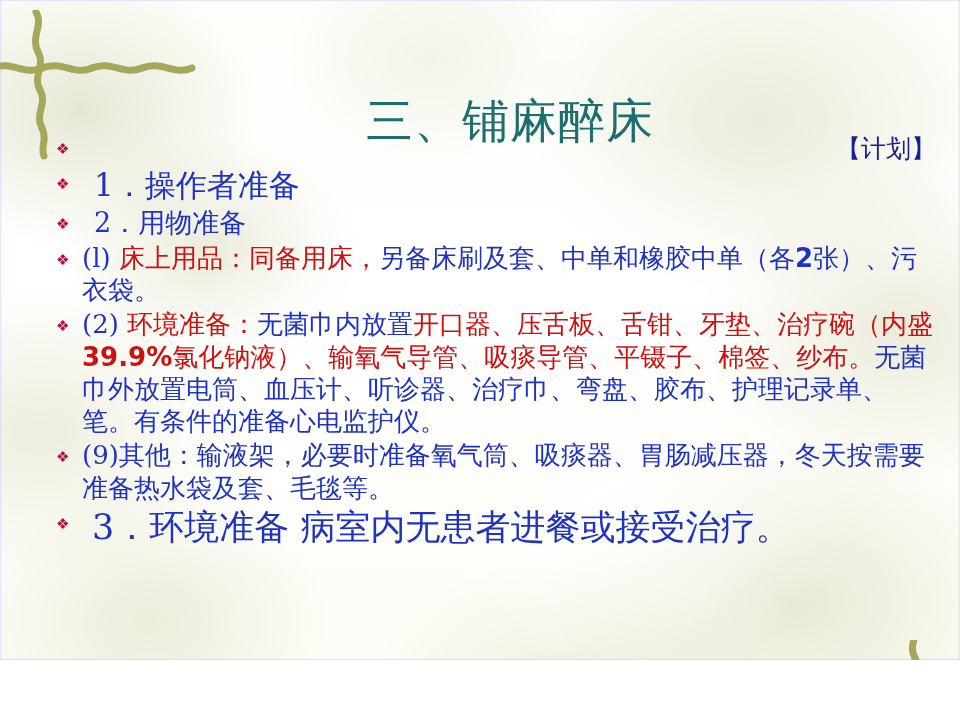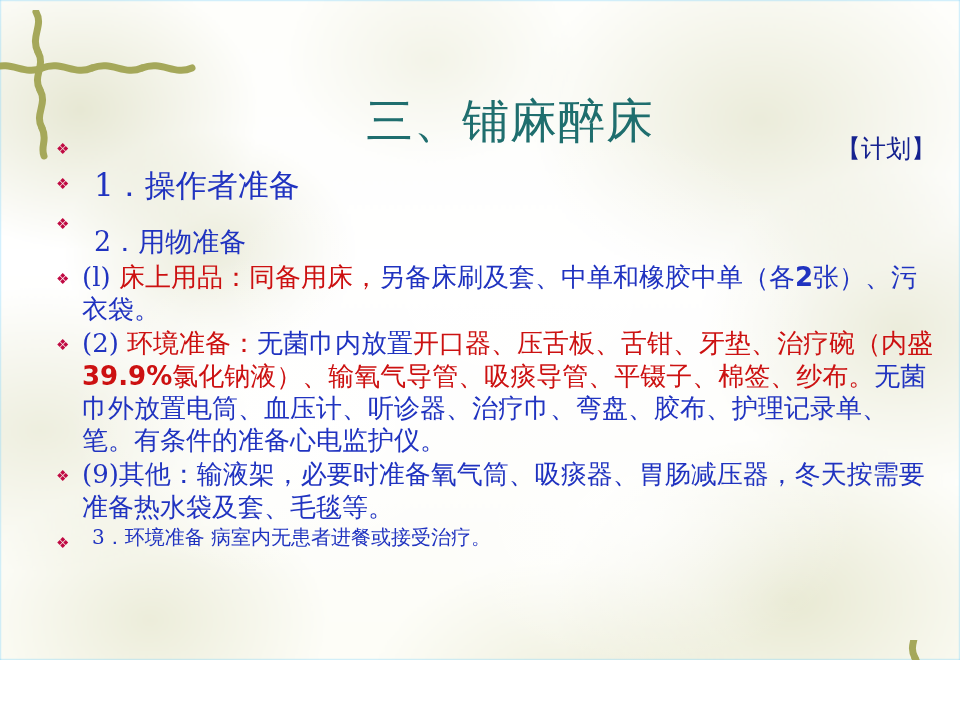--- a/index.html
+++ b/index.html
@@ -6,21 +6,21 @@
   body{
     width:960px;height:720px;overflow:hidden;
     font-family:"DejaVu Sans","Liberation Sans",sans-serif;
     background:#ffffff;
     position:relative;
   }
   #slide{
     position:absolute;inset:0;
     width:960px;height:660px;
     overflow:hidden;
-    background:#7dd3fc;
+    background:#c4b5fd;
   }
 
   
   .bg-wash{
     position:absolute;inset:0;
     background:
       radial-gradient(ellipse 260px 200px at 80px 110px, rgba(196,198,150,0.40), rgba(196,198,150,0) 70%),
       radial-gradient(ellipse 210px 170px at 210px 250px, rgba(198,200,152,0.34), rgba(198,200,152,0) 70%),
       radial-gradient(ellipse 300px 200px at 40px 430px, rgba(200,202,156,0.30), rgba(200,202,156,0) 72%),
       radial-gradient(ellipse 250px 190px at 150px 620px, rgba(197,199,150,0.30), rgba(197,199,150,0) 72%),
@@ -84,25 +84,25 @@
   }
   .r-blue{color:#2033c0;}
   .r-red{color:#cc1111;}
   .r-navy{color:#15228f;}
   .r-bold{font-weight:bold;font-family:"DejaVu Sans","Liberation Sans",sans-serif;}
 
   
   .row-plan .bullet-text{font-size:25px;color:#15228f;padding-left:24px;text-align:right;}
   .row-plan .bullet-mark{padding-top:7px;}
   .row-num .bullet-text{font-size:31px;padding-left:12px;}
-  .row-num2 .bullet-text{font-size:27px;padding-left:12px;margin-top:19px;}
+  .row-num2 .bullet-text{font-size:27px;padding-left:12px;}
   .row-p1 .bullet-text,
   .row-p2 .bullet-text,
   .row-p3 .bullet-text{font-size:26px;}
-  .row-last .bullet-text{font-size:20px;padding-left:10px;}
+  .row-last .bullet-text{font-size:35px;padding-left:10px;}
   .indent-hang{ text-indent:0; }
 </style>
 </head>
 <body>
 
 <div id="slide">
 
   <div class="bg-wash"></div>
   <div class="bg-soft-white"></div>
 

